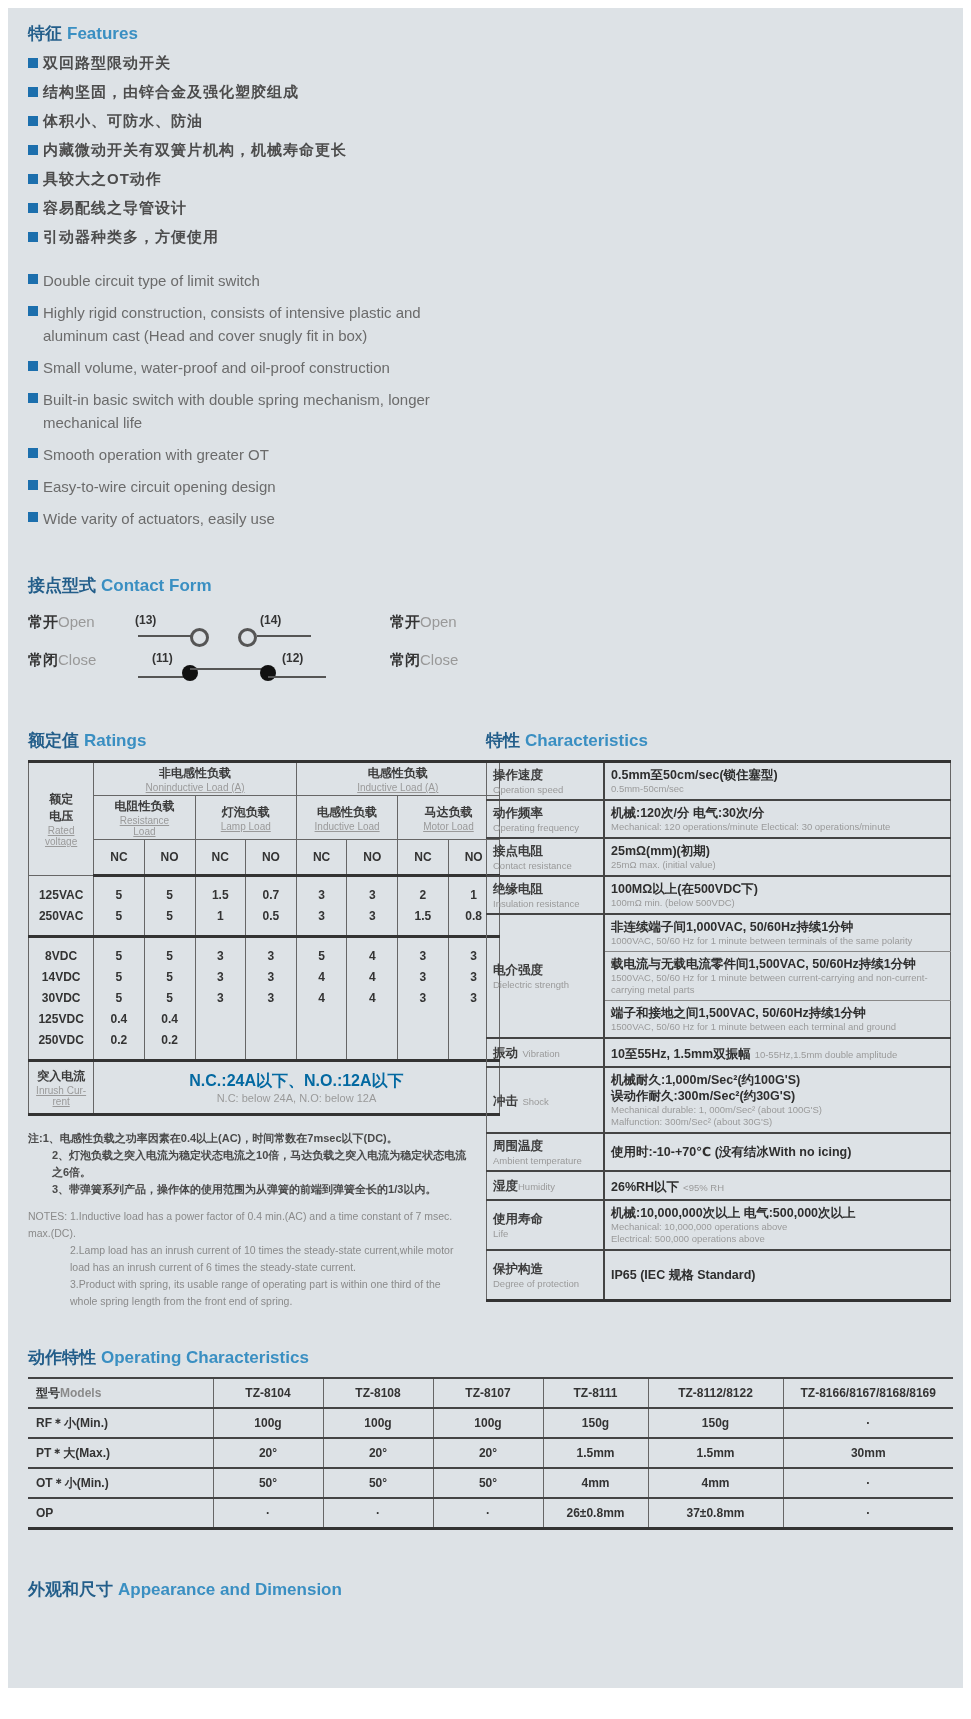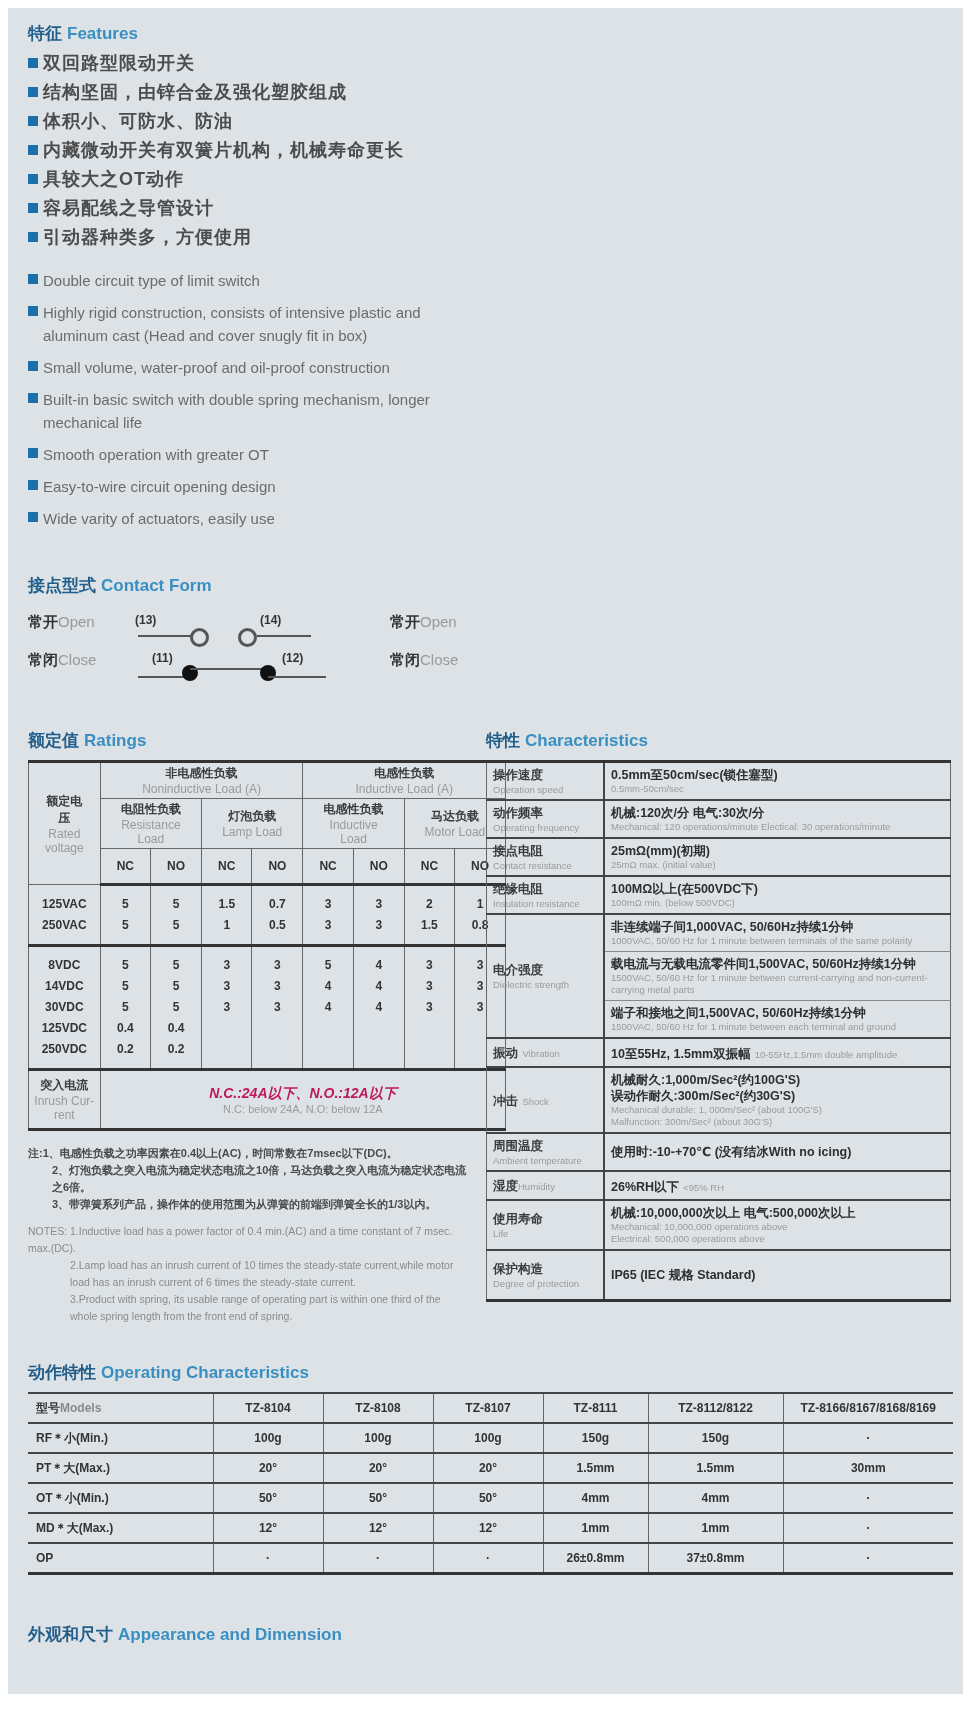--- a/index.html
+++ b/index.html
@@ -12,21 +12,21 @@
     padding:14px 12px 40px 20px;box-sizing:border-box;
   }
   
   .sec-title{font-size:17px;font-weight:bold;margin:0 0 8px 0;}
   .sec-title .zh{color:#235e8a;}
   .sec-title .en{color:#3a8fc2;margin-left:5px;}
   
   .feat-list{list-style:none;margin:4px 0 0 0;padding:0;max-width:450px;}
   .feat-list li{display:flex;margin:0 0 9px 0;line-height:20px;}
   .feat-list .sq{width:10px;height:10px;background:#1c6fad;margin:5px 5px 0 0;flex:0 0 10px;}
-  .feat-zh li{font-size:18px;color:#4c4c4c;font-weight:bold;letter-spacing:1px;}
+  .feat-zh li{font-size:15px;color:#4c4c4c;font-weight:bold;letter-spacing:1px;}
   .feat-en{margin-top:22px;}
   .feat-en li{font-size:15px;color:#6b6b6b;line-height:23px;}
   
   .cf{margin-top:44px;}
   .cf-rows{margin-top:16px;}
   .cf-row{display:flex;align-items:flex-start;height:38px;}
   .cf-label{width:92px;font-size:15px;white-space:nowrap;}
   .cf-label .zh{font-weight:bold;color:#333;}
   .cf-label .en{color:#999;}
   .cf-diagram{position:relative;width:270px;height:36px;}
@@ -38,27 +38,27 @@
   .two-col{display:flex;margin-top:40px;gap:26px;}
   .col-left{width:432px;flex:0 0 432px;}
   .col-right{flex:1;}
   
   table{border-collapse:collapse;}
   .ratings-table{width:432px;border-top:3px solid #333;border-bottom:3px solid #333;
     border-left:1px solid #666;border-right:1px solid #666;margin-top:6px;}
   .ratings-table td{border-left:1px solid #666;border-right:1px solid #666;text-align:center;vertical-align:middle;padding:2px 16px;}
   .ratings-table .hdr td{border-bottom:1px solid #666;}
   .ratings-table .zh{font-size:12px;font-weight:bold;color:#3c3c3c;}
-  .ratings-table .en{font-size:12px;color:#9a9a9a;}
+  .ratings-table .en{font-size:10px;color:#9a9a9a;text-decoration:underline;}
   .ratings-table .ncno td{font-size:12px;font-weight:bold;color:#333;height:30px;border-bottom:3px solid #333;margin-top:24px;}
   .ratings-table .grp td{border-bottom:3px solid #333;padding:8px 1px;}
   .ratings-table .grp div{font-size:12px;font-weight:bold;color:#333;line-height:21px;min-height:21px;}
   .ratings-table .rvcell .zh{font-size:12px;}
   .ratings-table .inrush td{padding:6px 2px;}
-  .ratings-table .inrush .l1{font-size:14px;font-weight:bold;color:#be185d;font-style:italic;}
+  .ratings-table .inrush .l1{font-size:16px;font-weight:bold;color:#0369a1;}
   .ratings-table .inrush .l2{font-size:11px;color:#9a9a9a;}
   
   .notes{margin-top:14px;width:440px;}
   .notes div{line-height:17px;}
   .notes .nzh{font-size:11px;font-weight:bold;color:#4a4a4a;}
   .notes .nzh.ind{padding-left:24px;}
   .notes .nen{font-size:10.5px;color:#8a8a8a;}
   .notes .nen.first{margin-top:10px;}
   .notes .nen.ind{padding-left:42px;}
   
@@ -522,29 +522,20 @@
       <tr>
         <td>OT＊小(Min.)</td>
             <td>50°</td>
             <td>50°</td>
             <td>50°</td>
             <td>4mm</td>
             <td>4mm</td>
             <td>·</td>
       </tr>
       <tr>
-        <td>MD＊大(Max.)</td>
-            <td>12°</td>
-            <td>12°</td>
-            <td>12°</td>
-            <td>1mm</td>
-            <td>1mm</td>
-            <td>·</td>
-      </tr>
-      <tr>
         <td>OP</td>
             <td>·</td>
             <td>·</td>
             <td>·</td>
             <td>26±0.8mm</td>
             <td>37±0.8mm</td>
             <td>·</td>
       </tr>
     </tbody>
       </table>

